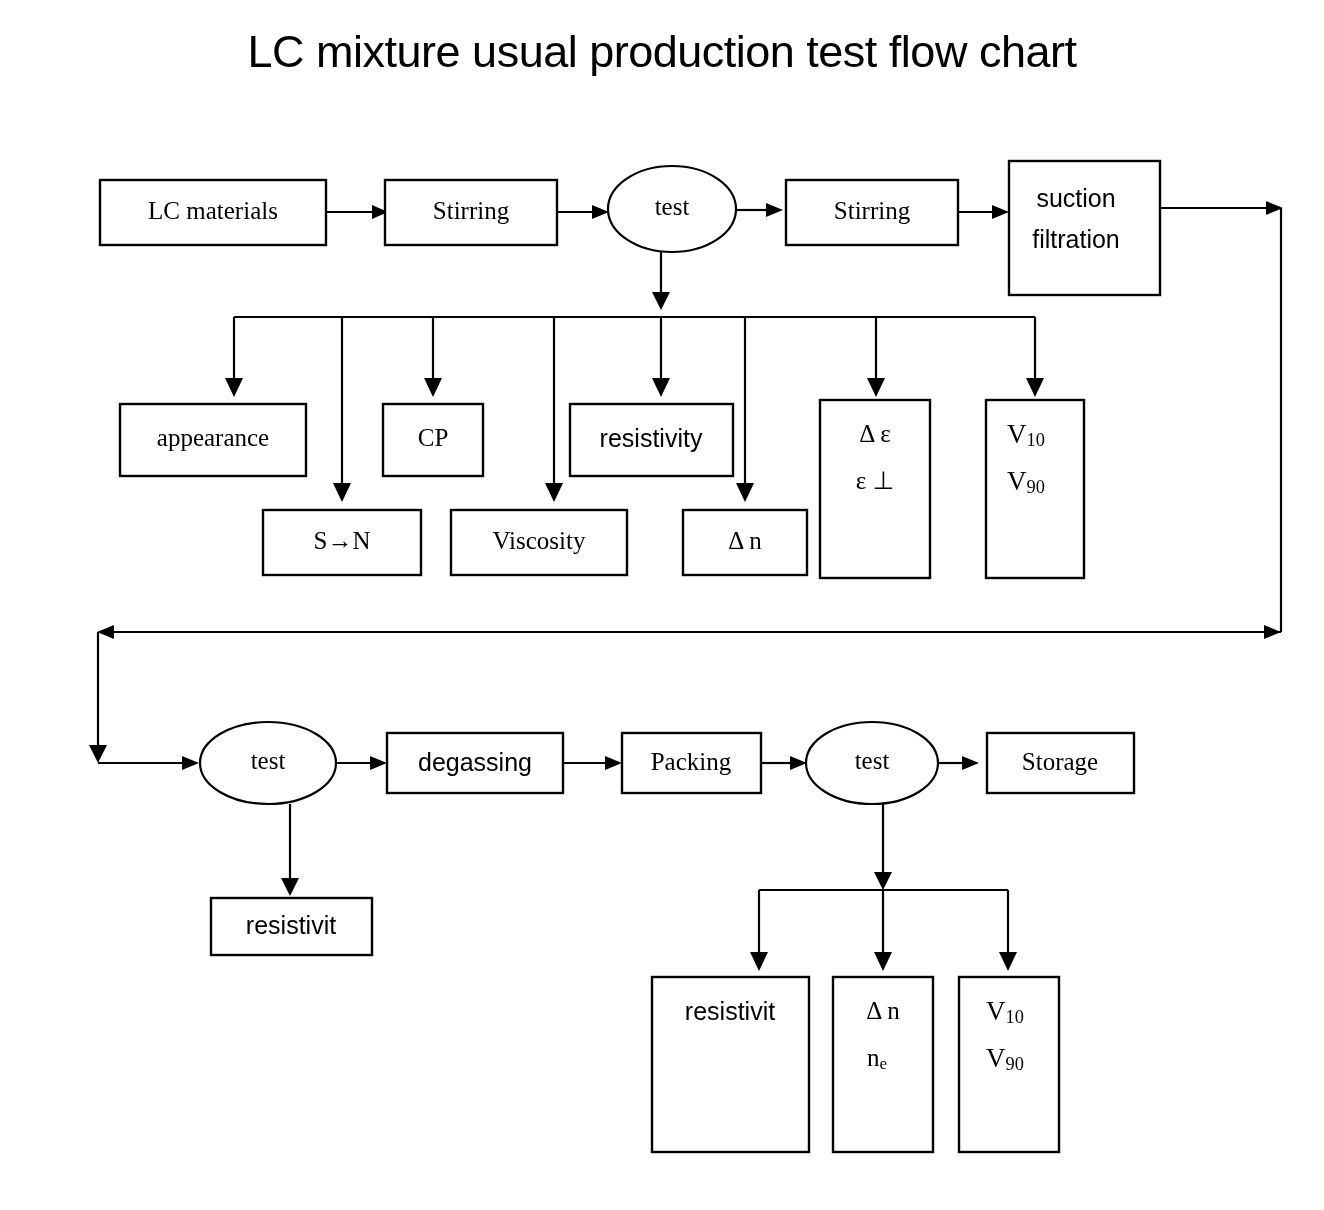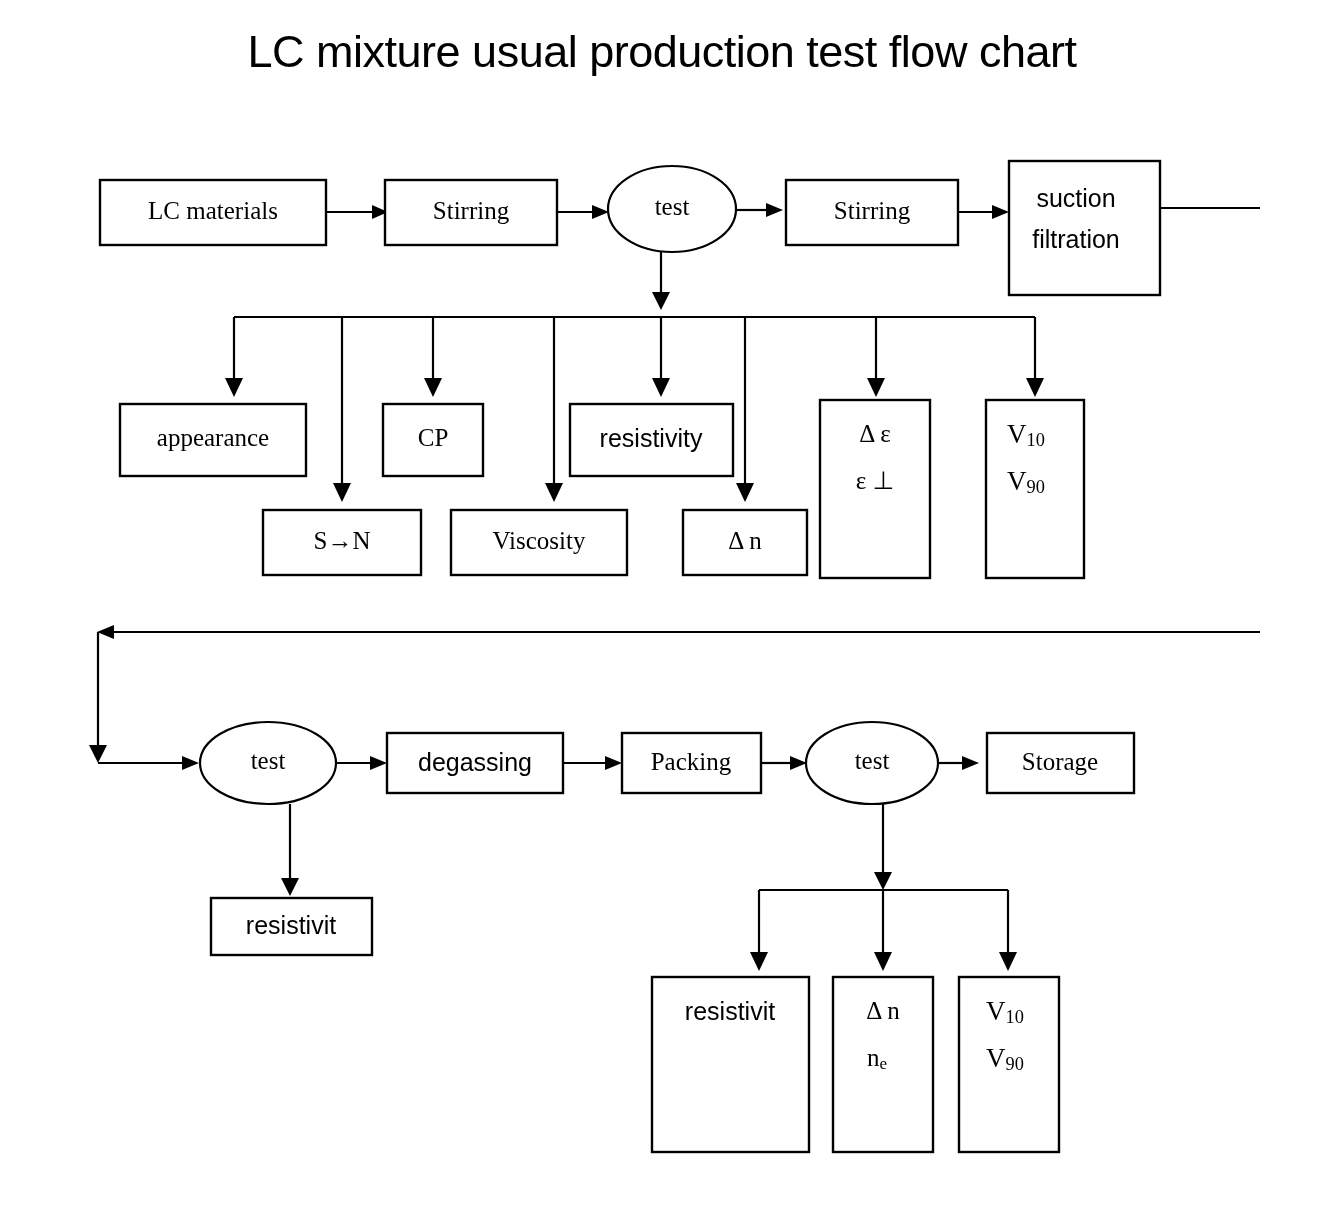--- a/index.html
+++ b/index.html
@@ -7,20 +7,21 @@
     padding: 0;
     background: #ffffff;
   }
   #page {
     position: relative;
     width: 1260px;
     height: 1210px;
     background: #ffffff;
     overflow: hidden;
     font-family: "Liberation Serif", serif;
+    padding-left: 28px;
   }
   #chart-title {
     position: absolute;
     left: 0;
     top: 26px;
     width: 1324px;
     text-align: center;
     font-family: "Liberation Sans", sans-serif;
     font-size: 45px;
     font-weight: 400;

